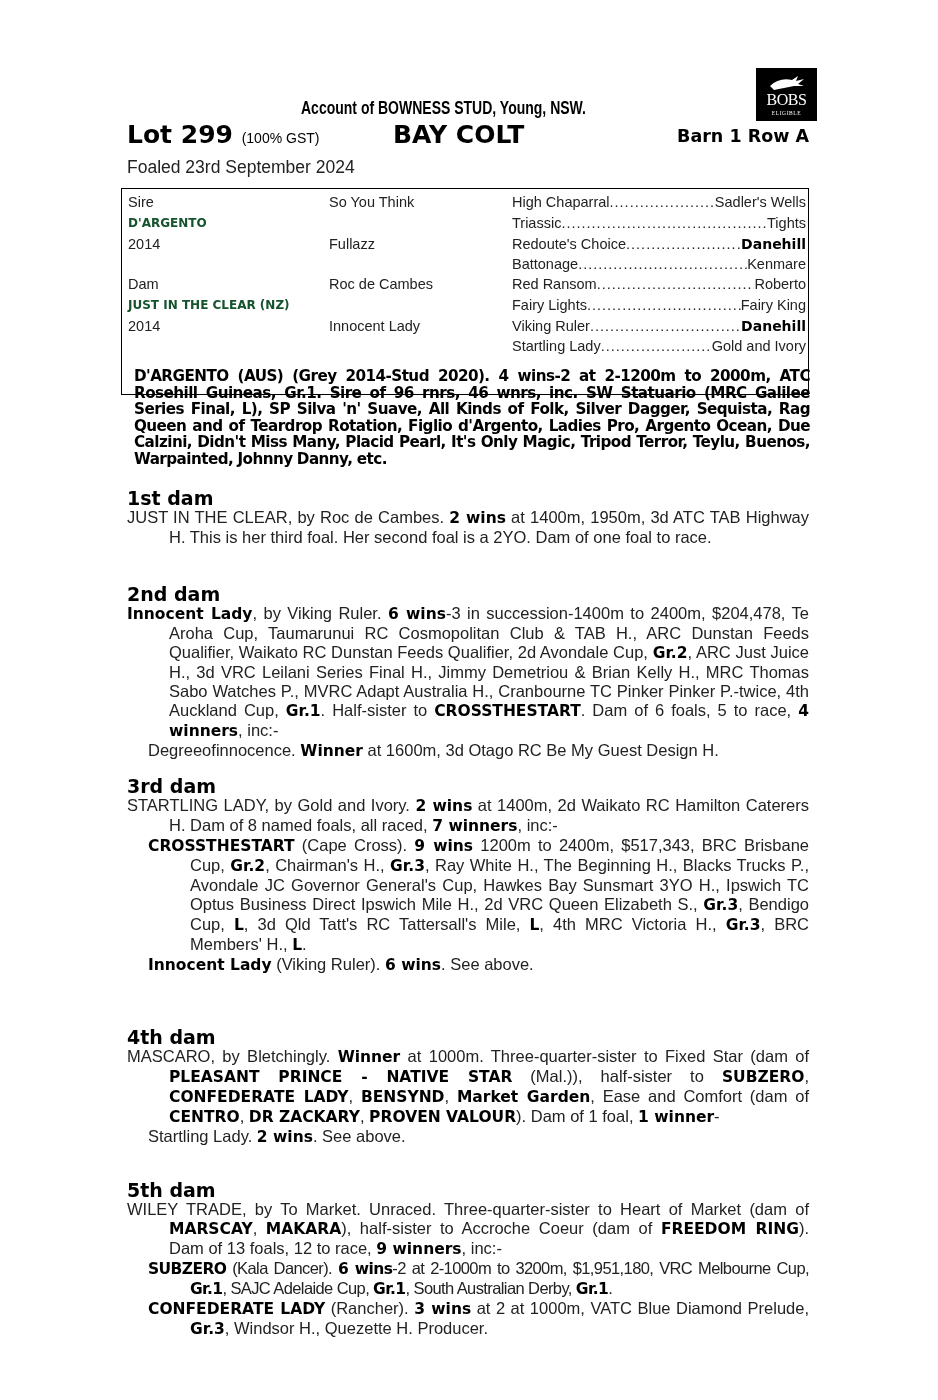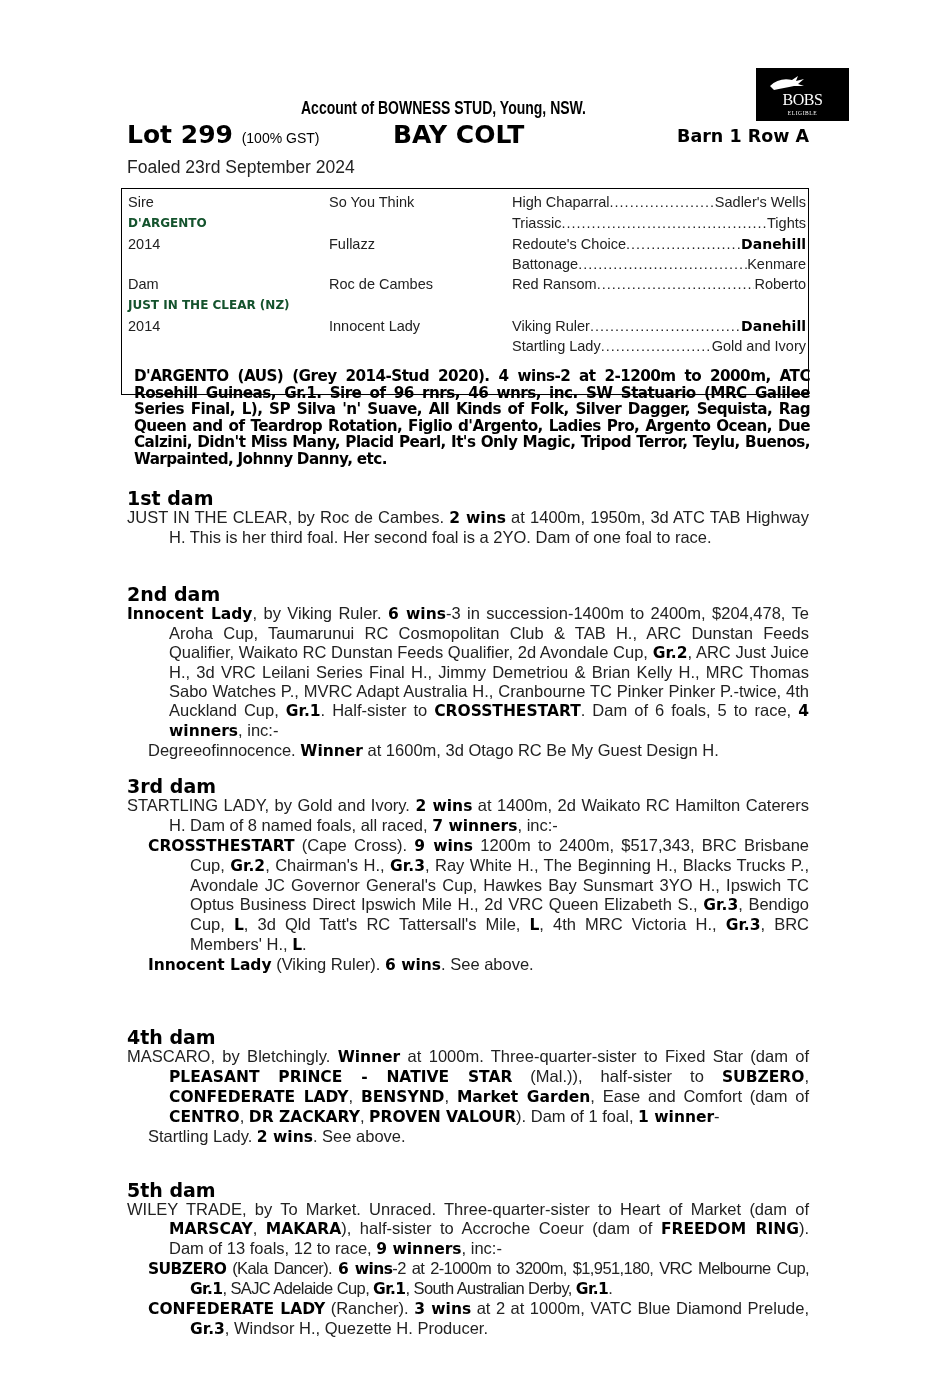--- a/index.html
+++ b/index.html
@@ -1,18 +1,18 @@
 <!DOCTYPE html>
 <html><head>
 <meta charset="utf-8">
 <style>
   html, body { margin: 0; padding: 0; background: #ffffff; }
   body { width: 938px; height: 1400px; position: relative; color: #000; font-family: "Liberation Sans", sans-serif; overflow: hidden; }
   .page { position: absolute; left: 127px; top: 0; width: 682px; }
-  .logo { position: absolute; left: 756px; top: 68px; width: 61px; height: 53px; background: #000; color: #fff; text-align: center; padding-left: 32px; }
+  .logo { position: absolute; left: 756px; top: 68px; width: 61px; height: 53px; background: #000; color: #fff; text-align: center; }
   .logo .horse { position: absolute; left: 12px; top: 6px; width: 38px; height: 18px; }
   .logo .bobs { position: absolute; left: 0; right: 0; top: 24px; font-family: "Liberation Serif", serif; font-size: 16px; letter-spacing: -0.5px; line-height: 16px; }
   .logo .elig { position: absolute; left: 0; right: 0; top: 42px; font-family: "Liberation Serif", serif; font-size: 5.5px; letter-spacing: 0.6px; line-height: 6px; }
   .account { position: absolute; top: 98px; left: 174px; width: 340px; font-weight: bold; font-size: 17.5px; line-height: 20px; white-space: nowrap; }
   .account span { display: inline-block; transform: scaleX(0.8); transform-origin: left center; }
   .row-lot { position: absolute; top: 120px; left: 0; width: 682px; height: 30px; }
   .lot { position: absolute; left: 0; top: 0; font-weight: 900; font-size: 25px; line-height: 30px; font-family: "DejaVu Sans", sans-serif; }
   .lot .num { font-weight: 900; }
   .lot .gst { font-weight: normal; font-size: 14px; font-family: "Liberation Sans", sans-serif; }
   .colt { position: absolute; left: 266px; top: 0; font-weight: 900; font-size: 25px; line-height: 30px; font-family: "DejaVu Sans", sans-serif; }
@@ -96,20 +96,25 @@
     <div class="ped-line" style="top:65px;">
         <span>Battonage</span>
         <span class="dots"></span>
         <span class="sire">Kenmare</span>
       </div>
     <div class="ped-line" style="top:85px;">
         <span>Red Ransom</span>
         <span class="dots"></span>
         <span class="sire">Roberto</span>
       </div>
+    <div class="ped-line" style="top:106px;">
+        <span>Fairy Lights</span>
+        <span class="dots"></span>
+        <span class="sire">Fairy King</span>
+      </div>
     <div class="ped-line" style="top:127px;">
         <span>Viking Ruler</span>
         <span class="dots"></span>
         <span class="sire bold">Danehill</span>
       </div>
     <div class="ped-line" style="top:147px;">
         <span>Startling Lady</span>
         <span class="dots"></span>
         <span class="sire">Gold and Ivory</span>
       </div>

